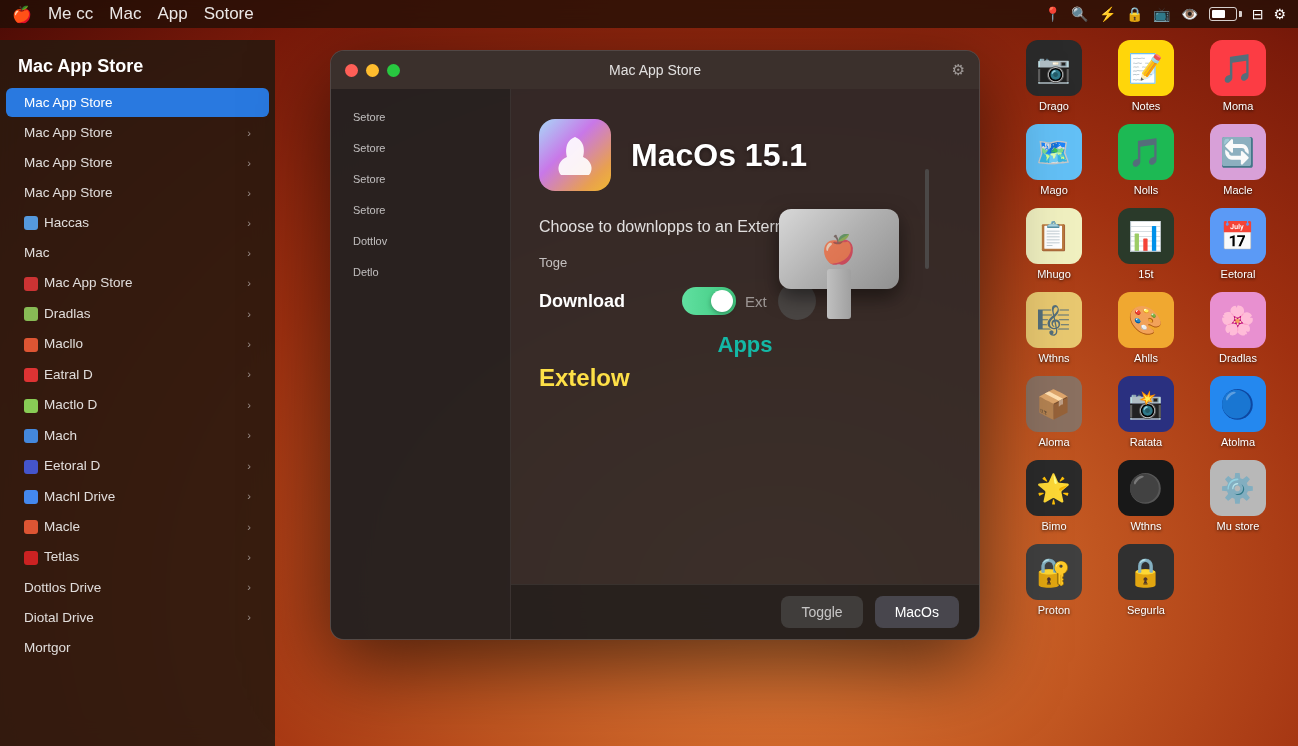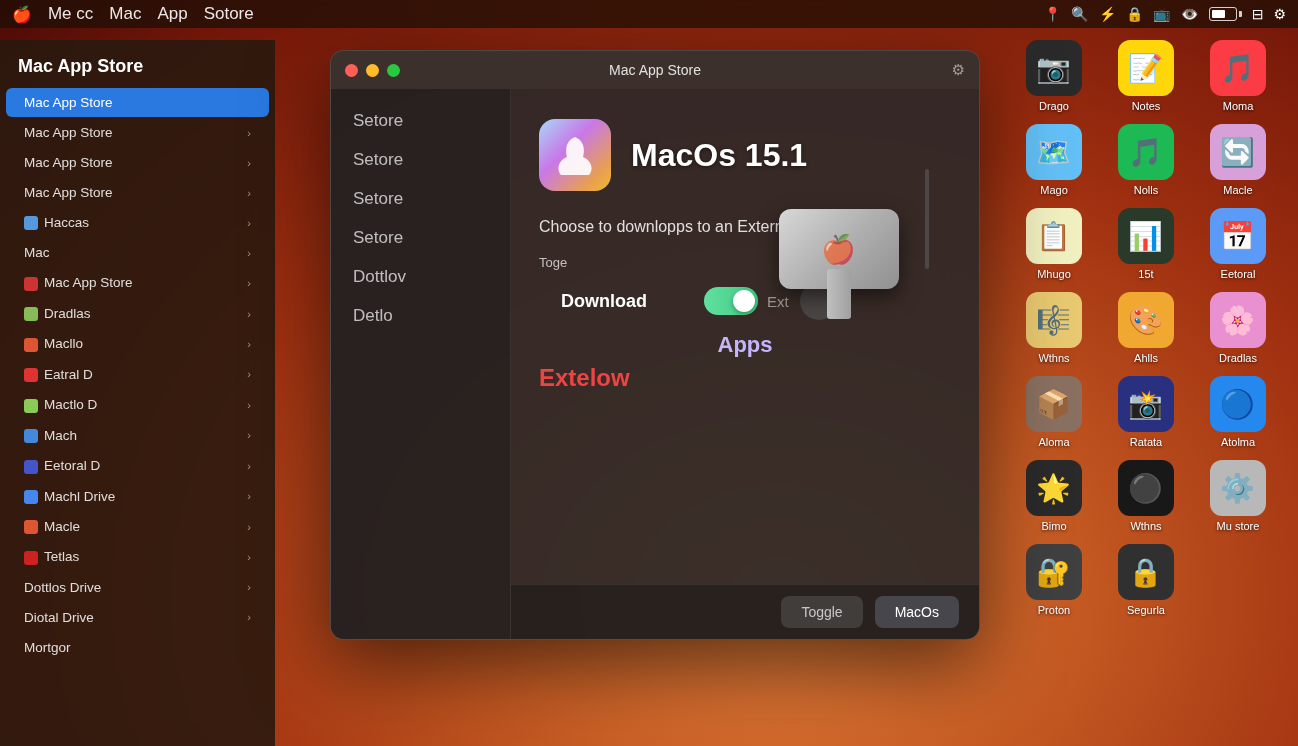--- a/index.html
+++ b/index.html
@@ -208,21 +208,21 @@
     .modal-sidebar {
       width: 180px;
       background: rgba(35,30,28,0.7);
       padding: 12px 0;
       border-right: 1px solid rgba(255,255,255,0.08);
     }
 
     .modal-nav-item {
       padding: 9px 16px;
       color: rgba(255,255,255,0.7);
-      font-size: 17px;
+      font-size: 11px;
       cursor: pointer;
       border-radius: 6px;
       margin: 1px 6px;
     }
 
     
     .modal-content {
       flex: 1;
       padding: 30px 28px;
       position: relative;
@@ -271,21 +271,20 @@
       color: rgba(255,255,255,0.7);
       font-size: 13px;
       margin-bottom: 12px;
     }
 
     .toggle-row {
       display: flex;
       align-items: center;
       gap: 3px;
       margin-bottom: 12px;
-      margin-left: 22px;
     }
 
     .toggle-text {
       color: white;
       font-size: 18px;
       font-weight: 600;
       min-width: 140px;
     }
 
     .toggle-switch {
@@ -325,29 +324,29 @@
 
     .external-circle {
       width: 38px;
       height: 38px;
       background: rgba(80,80,80,0.7);
       border-radius: 50%;
       margin-left: 8px;
     }
 
     .toggle-apps {
-      color: #c4b5fd;
+      color: #14b8a6;
       font-size: 22px;
       font-weight: 700;
       text-align: center;
       margin-bottom: 6px;
     }
 
     .ext-text-large {
-      color: #ef4444;
+      color: #fde047;
       font-size: 24px;
       font-weight: 600;
     }
 
     
     .usb-illustration {
       position: absolute;
       right: 20px;
       top: 80px;
       width: 200px;

